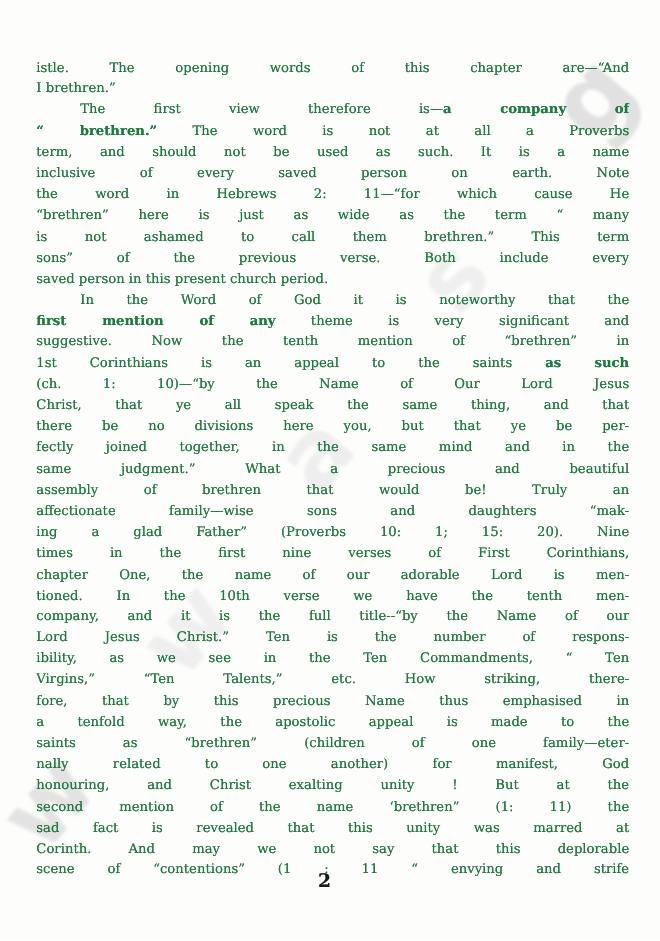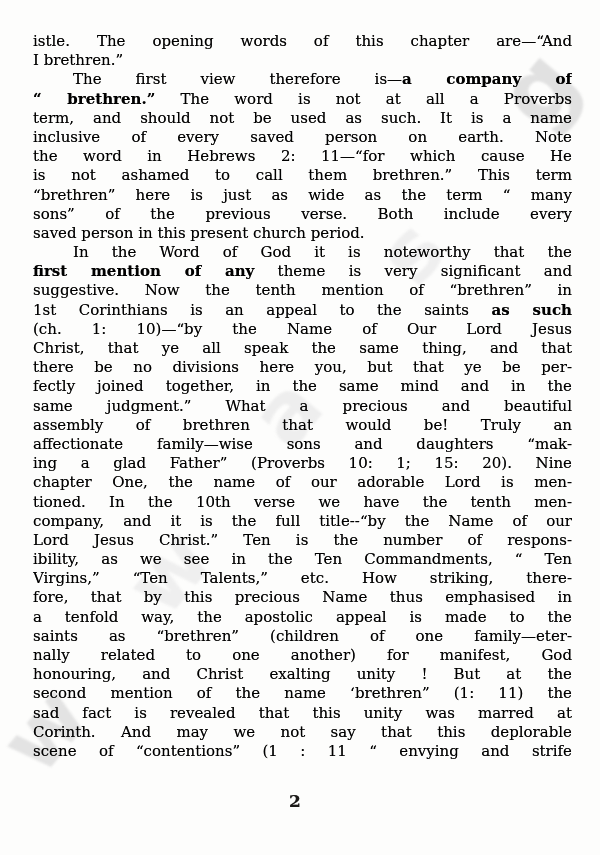--- a/index.html
+++ b/index.html
@@ -21,23 +21,23 @@
     user-select:none;
     line-height:1;
   }
   .wm1{left:4px;  top:686px; font-size:86px; color:#e3e3e3;}
   .wm2{left:130px;top:530px; font-size:84px; color:#efefef;}
   .wm3{left:258px;top:370px; font-size:84px; color:#eeeeee;}
   .wm4{left:386px;top:210px; font-size:84px; color:#efefef;}
   .wm5{left:506px;top:44px;  font-size:90px; color:#e1e1e1;}
   
   .text-block{
-    position:absolute;left:33px;top:32px;width:539px;
-    font-size:15px;line-height:19.2px;
-    color:#000000;
+    position:absolute;left:33px;top:52px;width:539px;
+    font-size:12px;line-height:19.2px;
+    color:#15803d;
     text-shadow:0 0 0.5px rgba(20,18,16,0.6);
   }
   .line{
     text-align:justify;
     text-align-last:justify;
     height:19.2px;overflow:hidden;
   }
   .line.last{text-align-last:left;}
   .line.indent{text-indent:40px;}
   .b{font-weight:bold;}
@@ -60,36 +60,37 @@
   <span class="wm wm5">g</span>
 
   <div class="text-block">
       <div class="line"><span>istle.  The opening words of this chapter are—“And</span></div>
       <div class="line last"><span>I brethren.”</span></div>
       <div class="line indent"><span>The first view therefore is—</span><span class="b">a company of</span></div>
       <div class="line"><span class="b">“ brethren.”</span><span> The word is not at all a Proverbs</span></div>
       <div class="line"><span>term, and should not be used as such. It is a name</span></div>
       <div class="line"><span>inclusive of every saved person on earth. Note</span></div>
       <div class="line"><span>the word in Hebrews 2: 11—“for which cause He</span></div>
+      <div class="line"><span>“brethren” here is just as wide as the term “ many</span></div>
       <div class="line"><span>is not ashamed to call them brethren.” This term</span></div>
-      <div class="line"><span>“brethren” here is just as wide as the term “ many</span></div>
       <div class="line"><span>sons” of the previous verse. Both include every</span></div>
       <div class="line last"><span>saved person in this present church period.</span></div>
       <div class="line indent"><span>In the Word of God it is noteworthy that the</span></div>
       <div class="line"><span class="b">first mention of any</span><span> theme is very significant and</span></div>
       <div class="line"><span>suggestive. Now the tenth mention of “brethren” in</span></div>
       <div class="line"><span>1st Corinthians is an appeal to the saints </span><span class="b">as such</span></div>
       <div class="line"><span>(ch. 1: 10)—“by the Name of Our Lord Jesus</span></div>
       <div class="line"><span>Christ, that ye all speak the same thing, and that</span></div>
       <div class="line"><span>there be no divisions here you, but that ye be per-</span></div>
       <div class="line"><span>fectly joined together, in the same mind and in the</span></div>
       <div class="line"><span>same judgment.” What a precious and beautiful</span></div>
       <div class="line"><span>assembly of brethren that would be! Truly an</span></div>
       <div class="line"><span>affectionate family—wise sons and daughters “mak-</span></div>
       <div class="line"><span>ing a glad Father” (Proverbs 10: 1; 15: 20). Nine</span></div>
+      <div class="line"><span>times in the first nine verses of First Corinthians,</span></div>
       <div class="line"><span>chapter One, the name of our adorable Lord is men-</span></div>
       <div class="line"><span>tioned. In the 10th verse we have the tenth men-</span></div>
       <div class="line"><span>company, and it is the full title--“by the Name of our</span></div>
       <div class="line"><span>Lord Jesus Christ.” Ten is the number of respons-</span></div>
       <div class="line"><span>ibility, as we see in the Ten Commandments, “ Ten</span></div>
       <div class="line"><span>Virgins,” “Ten Talents,” etc. How striking, there-</span></div>
       <div class="line"><span>fore, that by this precious Name thus emphasised in</span></div>
       <div class="line"><span>a tenfold way, the apostolic appeal is made to the</span></div>
       <div class="line"><span>saints as “brethren” (children of one family—eter-</span></div>
       <div class="line"><span>nally related to one another) for manifest, God</span></div>

